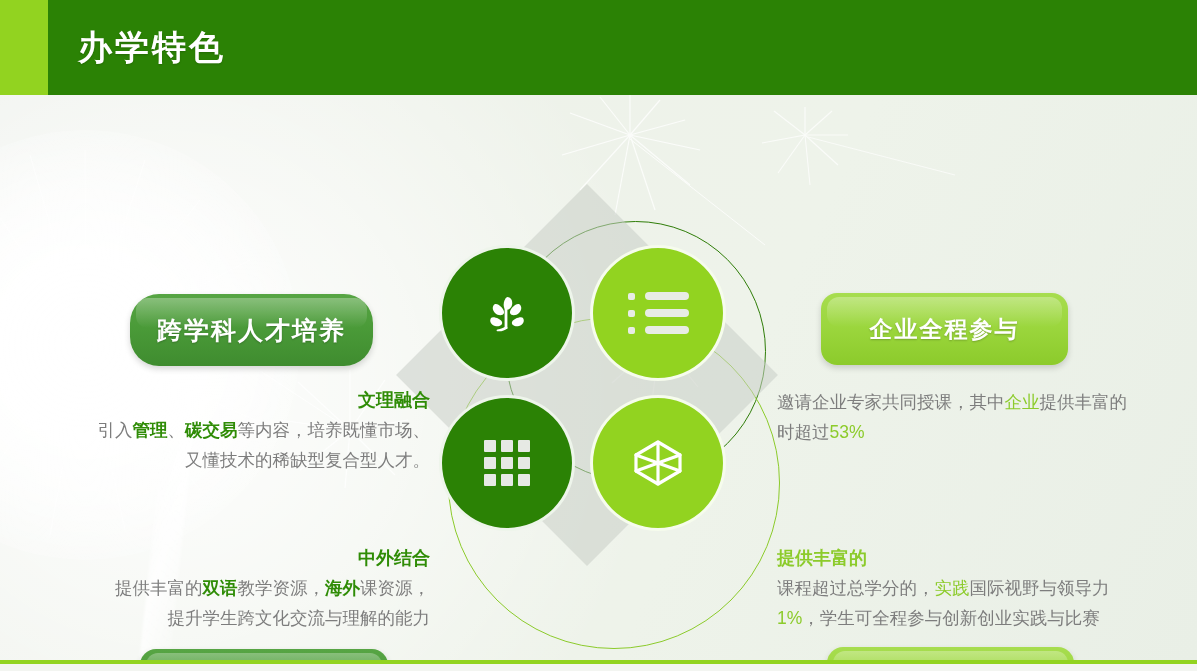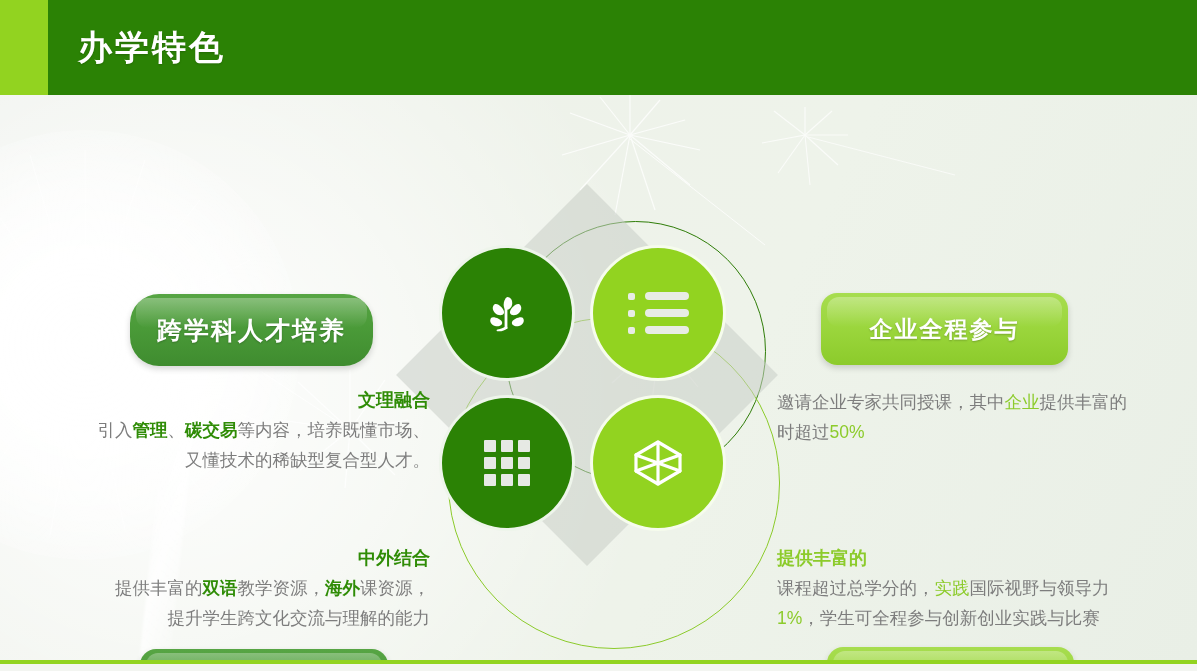--- a/index.html
+++ b/index.html
@@ -281,21 +281,21 @@
     </div>
 
     <div class="txt" id="txt-tl">
       <span class="hd hd-dark">文理融合</span>
       <span>引入</span><span class="em-dark">管理</span><span>、</span><span class="em-dark">碳交易</span><span>等内容，培养既懂市场、</span><br>
       <span>又懂技术的稀缺型复合型人才。</span>
     </div>
 
     <div class="txt" id="txt-tr">
       <span>邀请企业专家共同授课，其中</span><span class="em-light">企业</span><span>提供丰富的</span><br>
-      <span>时超过</span><span class="em-light">50%</span>
+      <span>时超过</span><span class="em-light">53%</span>
     </div>
 
     <div class="txt" id="txt-br">
       <span class="hd hd-light">提供丰富的</span>
       <span>课程超过总学分的，</span><span class="em-light">实践</span><span>国际视野与领导力</span><br>
       <span class="em-light">1%</span><span>，学生可全程参与创新创业实践与比赛</span>
     </div>
 
   </div>
 

